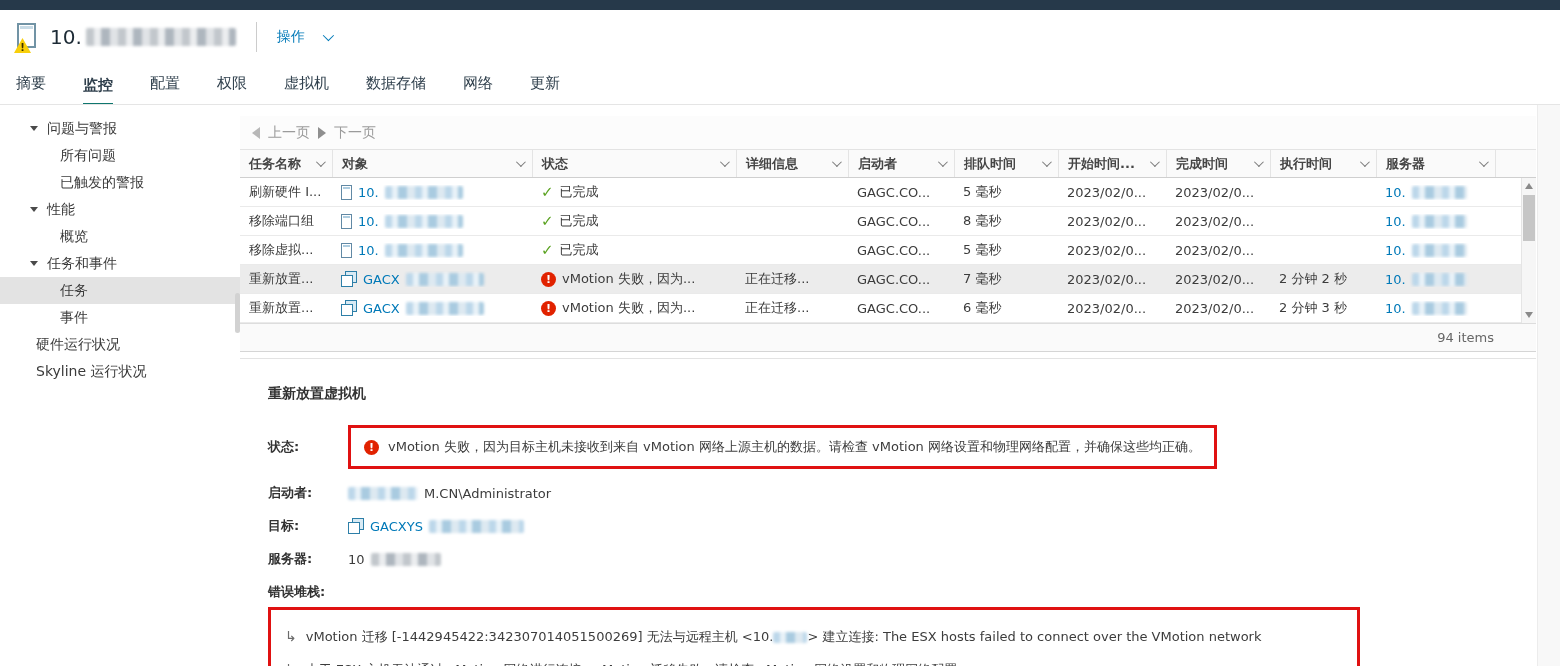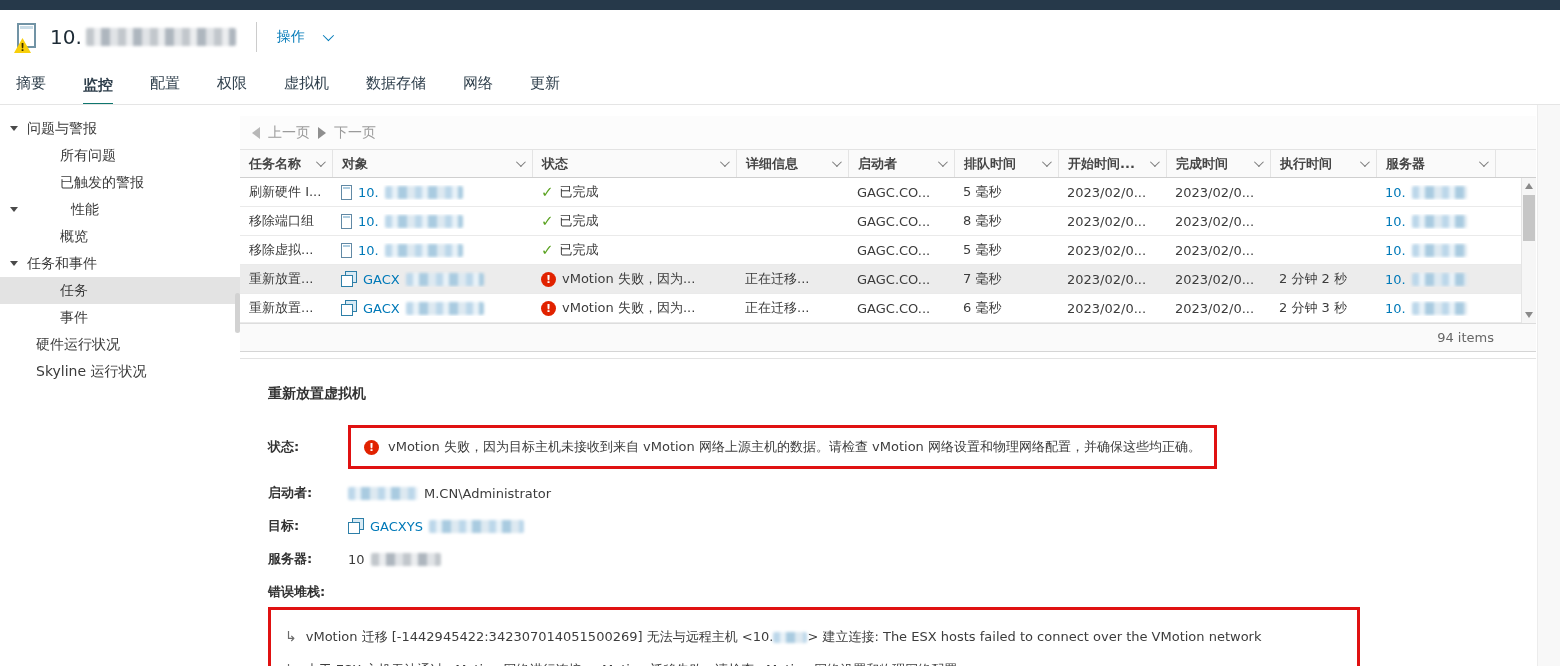--- a/index.html
+++ b/index.html
@@ -20,21 +20,21 @@
 
   .tabs { display:flex; padding-left:16px; height:41px; border-bottom:1px solid #e5e5e5; align-items:flex-end; }
   .tab { margin-right:37px; font-size:15px; color:#30404d; padding-bottom:11px; cursor:pointer; }
   .tab.active { font-weight:bold; border-bottom:1px solid #0f766e; padding-bottom:8px; }
 
   .main { display:flex; height:561px; }
 
   
   .sidebar { width:240px; flex-shrink:0; padding-top:10px; position:relative; }
   .nav-item { height:27px; display:flex; align-items:center; font-size:14px; color:#3a3a3a; cursor:pointer; white-space:nowrap; }
-  .nav-item.group { padding-left:10px; }
+  .nav-item.group { padding-left:30px; }
   .nav-item.child { padding-left:60px; }
   .nav-item.leaf  { padding-left:36px; }
   .nav-item.selected { background:#e3e3e3; }
   .tri-down { width:0; height:0; border-left:4px solid transparent; border-right:4px solid transparent; border-top:5px solid #4a4a4a; margin-right:9px; }
   .grip { position:absolute; right:0; top:188px; width:5px; height:40px; background:#d2d2d2; border-radius:3px; }
 
   
   .content { flex:1; position:relative; padding-right:24px; }
   .right-gutter { position:absolute; right:0; top:0; bottom:0; width:23px; background:#f8f8f8; border-left:1px solid #ececec; }
 
@@ -132,21 +132,21 @@
           <div style="display: inline;">问题与警报</div>
         </div>
         <div class="nav-item child">
           <div style="display: inline;">所有问题</div>
         </div>
         <div class="nav-item child">
           <div style="display: inline;">已触发的警报</div>
         </div>
         <div class="nav-item group">
           <div class="tri-down" style="display: inline-block;"></div>
-          <div style="display: inline; margin-left: 44px;">性能</div>
+          <div style="display: inline;">性能</div>
         </div>
         <div class="nav-item child">
           <div style="display: inline;">概览</div>
         </div>
         <div class="nav-item group">
           <div class="tri-down" style="display: inline-block;"></div>
           <div style="display: inline;">任务和事件</div>
         </div>
         <div class="nav-item child selected">
           <div style="display: inline;">任务</div>

